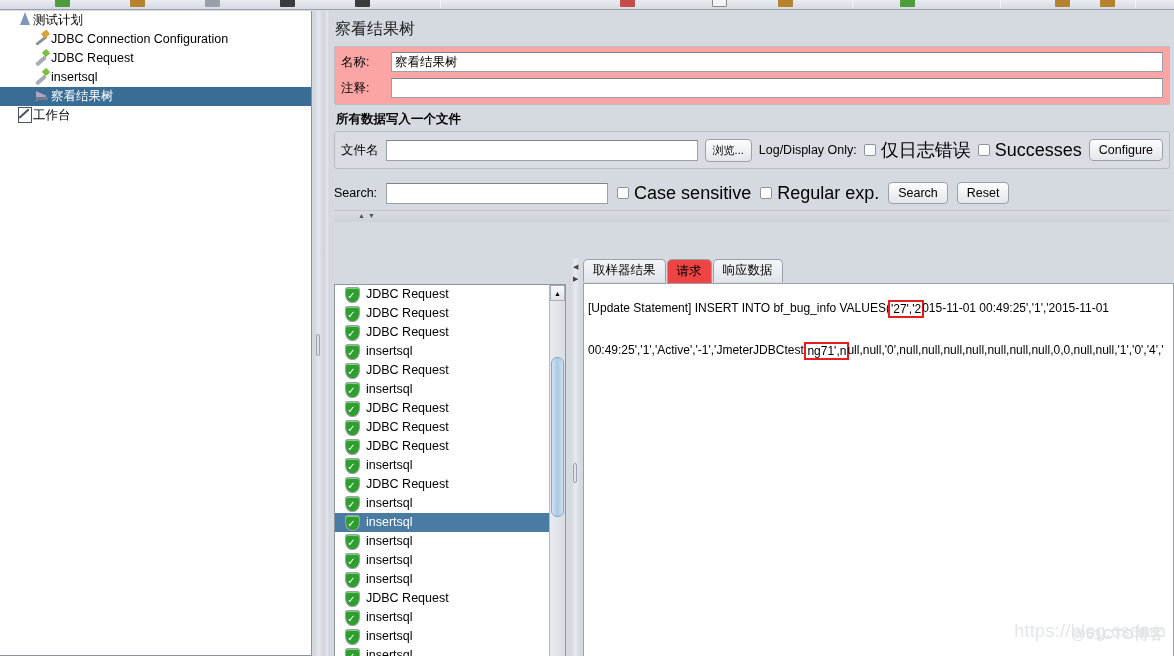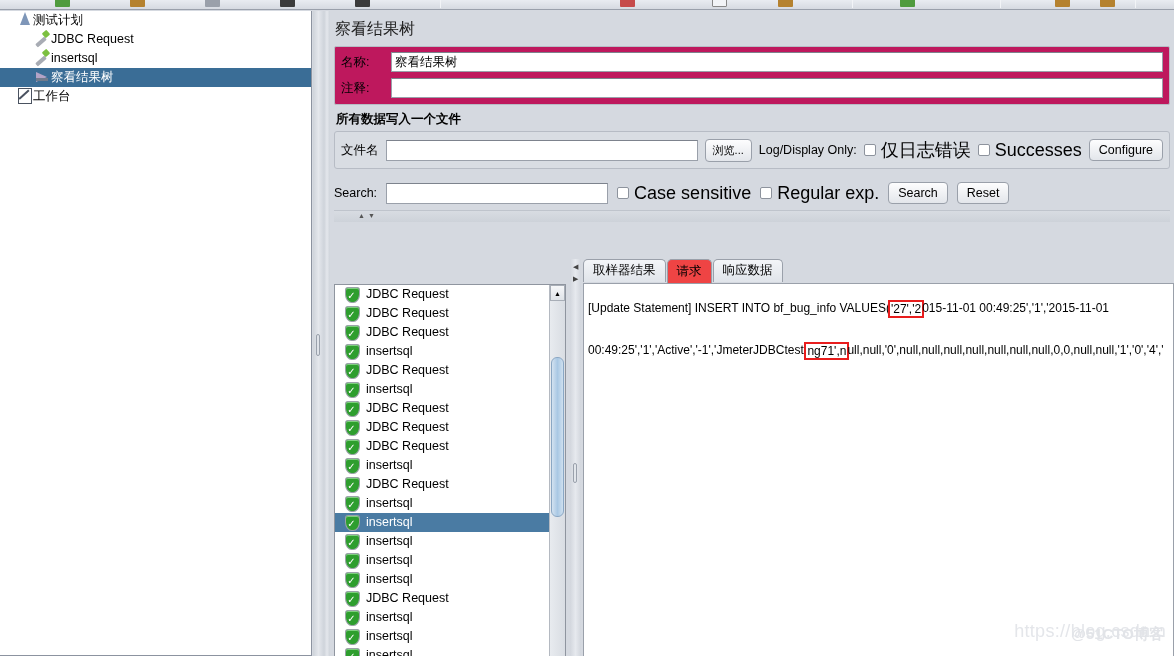--- a/index.html
+++ b/index.html
@@ -80,21 +80,21 @@
     border:1px solid #9aa1ac; border-radius:2px; background:#dfe3e9; }
 
   
   .main {
     position:absolute; left:330px; top:11px; width:844px; height:645px;
     background:#d5d9e0; overflow:hidden;
   }
   .panel-title { font-size:16px; padding:8px 0 4px 5px; color:#222; }
 
   .form-box {
-    margin:2px 4px 0 4px; background:#be185d;
+    margin:2px 4px 0 4px; background:#fca5a5;
     border:1px solid #b7bcc5; border-radius:2px;
     padding:5px 6px 6px 6px;
   }
   .form-row { display:flex; align-items:center; margin-bottom:6px; }
   .form-row:last-child { margin-bottom:0; }
   .form-row label { width:50px; font-size:12.5px; }
   .txt {
     flex:1; height:20px; background:#fff;
     border:1px solid #9aa0aa; border-top-color:#7d838d;
     font-family:"Liberation Sans", sans-serif; font-size:12.5px;
@@ -269,20 +269,23 @@
     <div class="tb-sep" style="left:1135px;"></div>
   </div>
 
   <div class="tree-panel">
 
     <div class="tree-row indent1">
       <span class="twisty"></span><span class="ic ic-flask"></span><span class="lbl">测试计划</span>
     </div>
 
 
+    <div class="tree-row indent3">
+      <span class="ic ic-wrench"></span><span class="lbl">JDBC Connection Configuration</span>
+    </div>
 
     <div class="tree-row indent3">
       <span class="ic ic-pen"></span><span class="lbl">JDBC Request</span>
     </div>
 
     <div class="tree-row indent3">
       <span class="ic ic-pen"></span><span class="lbl">insertsql</span>
     </div>
 
     <div class="tree-row indent3 sel">

